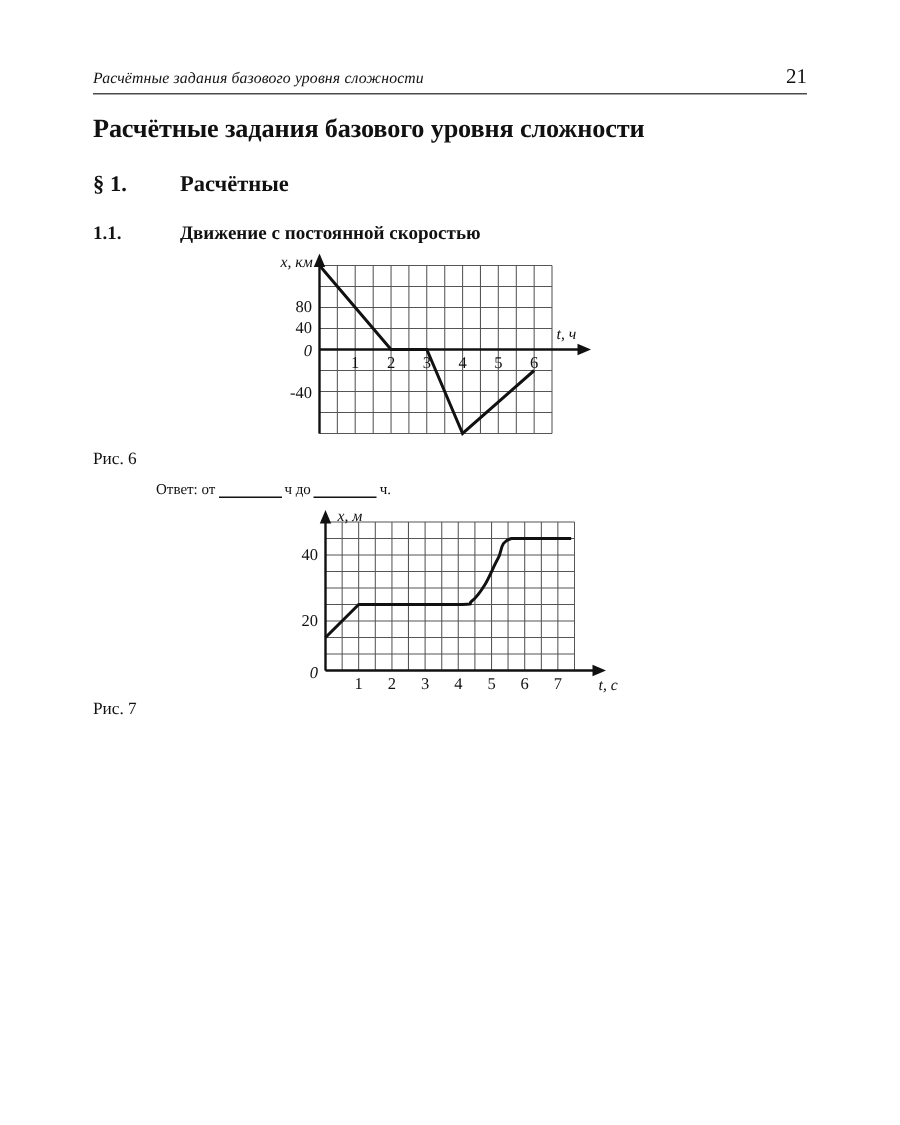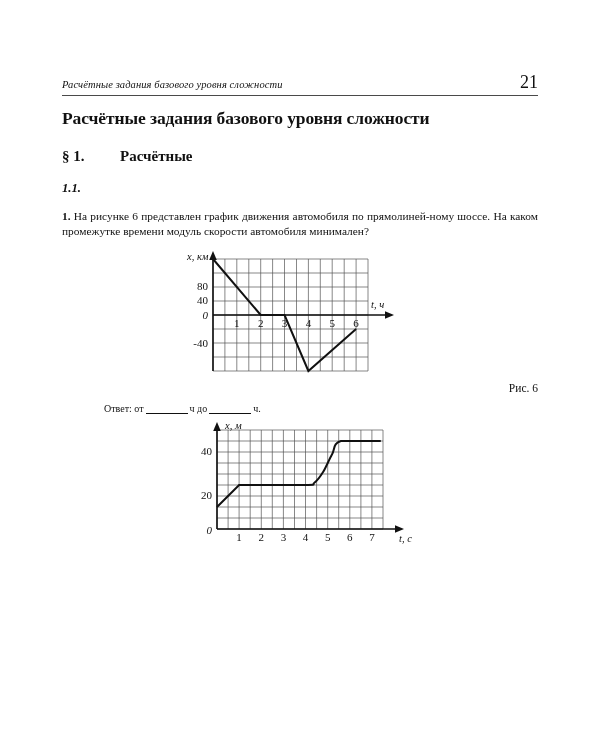--- a/index.html
+++ b/index.html
@@ -14,41 +14,40 @@
     color: #111111;
     overflow: hidden;
     position: relative;
   }
   .page {
     position: absolute;
     left: 0; top: 0;
     width: 600px;
     height: 560px;
     box-sizing: border-box;
-    padding: 12px 62px;
+    padding: 0 62px;
   }
 
   
   .runhead {
     display: flex;
     align-items: baseline;
     justify-content: space-between;
     padding-top: 44px;
     border-bottom: 1px solid #4a4a4a;
     padding-bottom: 2px;
   }
   .runhead-title {
     font-style: italic;
     font-size: 10.5px;
     letter-spacing: 0.1px;
     white-space: nowrap;
   }
   .runhead-page {
-    font-size: 18px;
-    margin-top: 16px;
+    font-size: 14px;
   }
 
   
   h1.doc-title {
     font-size: 17.5px;
     font-weight: bold;
     margin: 13px 0 0 0;
     letter-spacing: -0.1px;
     line-height: 1.1;
   }
@@ -57,21 +56,20 @@
     font-size: 15px;
     font-weight: bold;
     display: flex;
   }
   .sec-num { width: 58px; flex: none; }
   .subsec {
     margin-top: 16px;
     font-size: 12.7px;
     font-weight: bold;
     display: flex;
-    font-style: italic;
   }
   .subsec-num { width: 58px; flex: none; }
 
   
   .prob {
     margin-top: 13px;
     font-size: 11.4px;
     line-height: 1.33;
     text-align: justify;
     text-justify: inter-word;
@@ -92,21 +90,21 @@
     margin: 0 2px;
     vertical-align: bottom;
     height: 0.85em;
   }
 
   
   .figure { margin-top: 6px; text-align: center; }
   .figcap {
     font-size: 11.5px;
     margin-top: 1px;
-    text-align: right;
+    text-align: left;
   }
   svg { display: block; margin: 0 auto; }
   .gridline { stroke: #555555; stroke-width: 0.7; fill: none; }
   .axis { stroke: #111111; stroke-width: 1.6; fill: none; }
   .plot { stroke: #111111; stroke-width: 2.0; fill: none;
           stroke-linejoin: miter; stroke-linecap: butt; }
   .ticklbl {
     font-family: "Liberation Serif", "DejaVu Serif", serif;
     font-size: 11px;
     fill: #111111;
@@ -130,26 +128,23 @@
 
   <h1 class="doc-title">Расчётные задания базового уровня сложности</h1>
 
   <div class="sec">
     <span class="sec-num">§ 1.</span>
     <span>Расчётные</span>
   </div>
 
   <div class="subsec">
     <span class="subsec-num">1.1.</span>
-  </div>
-
-  <p class="prob">
-    <span class="pn">1.</span>
-    <span>На рисунке 6 представлен график движения автомобиля по прямолиней‑ному шоссе. На каком промежутке времени модуль скорости автомобиля минимален?</span>
-  </p>
+    <span>Движение с постоянной скоростью</span>
+  </div>
+
 
   <div class="figure">
     <svg width="250" height="130" viewBox="0 0 250 130">
 
       <g>
 
         <path class="gridline" d="M38 8V120 M49.9 8V120 M61.8 8V120 M73.8 8V120 M85.7 8V120 M97.6 8V120 M109.5 8V120 M121.5 8V120 M133.4 8V120 M145.3 8V120 M157.2 8V120 M169.2 8V120 M181.1 8V120 M193 8V120"></path>
 
         <path class="gridline" d="M38 8H193 M38 22H193 M38 36H193 M38 50H193 M38 64H193 M38 78H193 M38 92H193 M38 106H193 M38 120H193"></path>
       </g>
@@ -225,17 +220,18 @@
         <text class="ticklbl" x="86.3" y="121" text-anchor="middle">2</text>
         <text class="ticklbl" x="108.4" y="121" text-anchor="middle">3</text>
         <text class="ticklbl" x="130.5" y="121" text-anchor="middle">4</text>
         <text class="ticklbl" x="152.7" y="121" text-anchor="middle">5</text>
         <text class="ticklbl" x="174.8" y="121" text-anchor="middle">6</text>
         <text class="ticklbl" x="196.9" y="121" text-anchor="middle">7</text>
       </g>
 
       <path class="plot" id="fig7-plot" d="M42.00,87.00 L64.13,65.00 L130.53,65.00 C143.08,64.63 136.44,65.00 139.39,62.80 C142.34,60.60 145.29,56.57 148.24,51.80 C151.19,47.03 154.14,39.33 157.09,34.20 C160.04,29.07 157.83,23.20 165.95,21.00 L165.95,21.00 L205.79,21.00"></path>
     </svg>
+    <div class="figcap">Рис. 7</div>
   </div>
 
 
 
 </div>
 
 </body></html>

